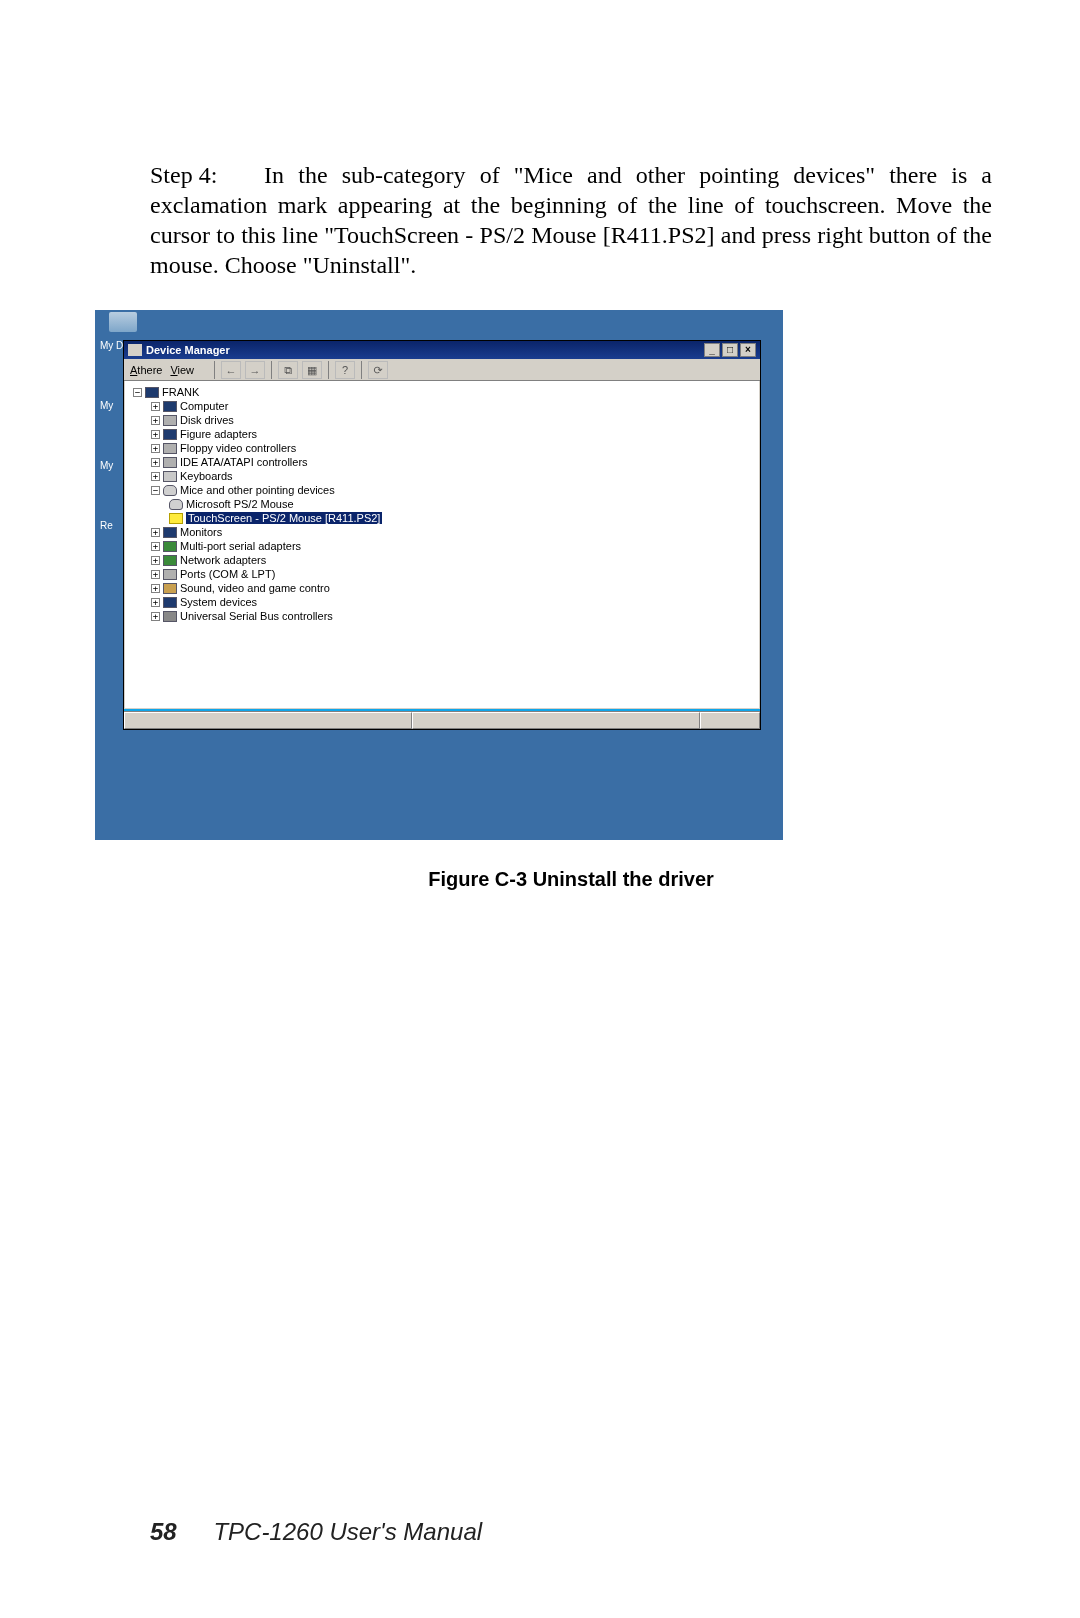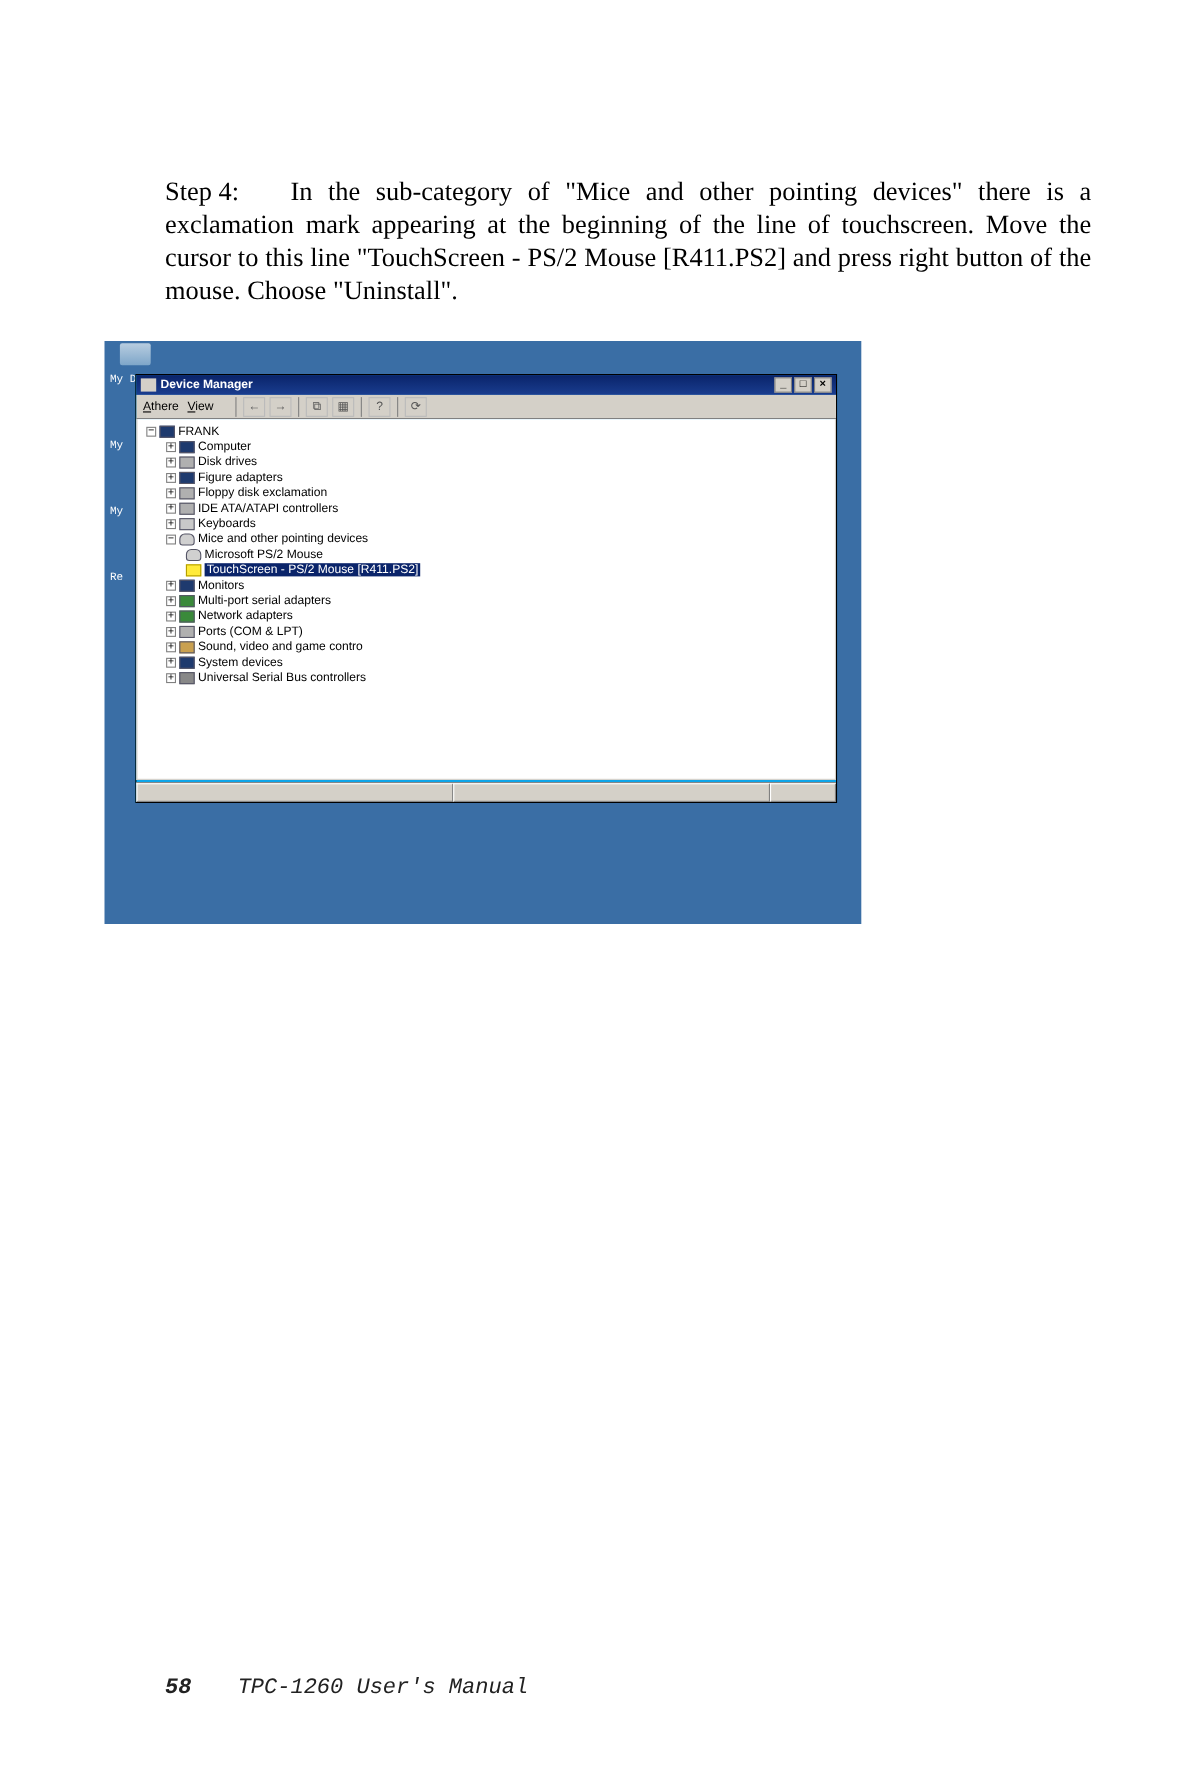--- a/index.html
+++ b/index.html
@@ -25,42 +25,42 @@
     text-align: center;
     font-family: Arial, Helvetica, sans-serif;
     font-weight: bold;
     font-size: 20px;
     margin-top: 28px;
   }
   .footer {
     position: absolute;
     bottom: 72px;
     left: 150px;
-    font-family: Liberation Mono, monospace;
+    font-family: Liberation Sans, sans-serif;
     font-style: italic;
-    font-size: 20px;
+    font-size: 24px;
     color: #222;
   }
   .footer .pn { font-weight: bold; font-style: italic; margin-right: 30px; }
 
   
   .shot {
     width: 688px;
     height: 530px;
     margin-left: -55px;
     background: #3a6ea5;
     position: relative;
     font-family: Tahoma, Arial, sans-serif;
     font-size: 11px;
     color: #000;
   }
   .desk-icon-strip {
     position: absolute; left: 5px; top: 30px; width: 30px; color: #fff;
   }
-  .desk-icon-row { height: 60px; font-size: 10px; font-family: Liberation Mono, monospace; }
+  .desk-icon-row { height: 60px; font-size: 10px; }
   .sysicon {
     position: absolute; left: 14px; top: 2px;
     width: 28px; height: 20px;
     background: linear-gradient(#b8cde0,#7ea6c9);
     border-radius: 2px;
   }
   .dmgr {
     position: absolute;
     left: 28px; top: 30px;
     width: 638px; height: 390px;
@@ -219,21 +219,21 @@
             <span>Disk drives</span>
           </div>
         <div class="tree-row lvl1">
             <span class="exp">+</span>
             <span class="tico mon"></span>
             <span>Figure adapters</span>
           </div>
         <div class="tree-row lvl1">
             <span class="exp">+</span>
             <span class="tico drv"></span>
-            <span>Floppy disk exclamation</span>
+            <span>Floppy video controllers</span>
           </div>
         <div class="tree-row lvl1">
             <span class="exp">+</span>
             <span class="tico drv"></span>
             <span>IDE ATA/ATAPI controllers</span>
           </div>
         <div class="tree-row lvl1">
             <span class="exp">+</span>
             <span class="tico kb"></span>
             <span>Keyboards</span>
@@ -290,18 +290,19 @@
       </div>
 
       <div class="statusbar">
         <div class="cell"></div>
         <div class="cell"></div>
         <div class="cell small"></div>
       </div>
     </div>
   </div>
 
+  <div class="figure-caption">Figure C-3 Uninstall the driver</div>
 </div>
 
 <div class="footer">
   <span class="pn">58</span>
   <span>TPC-1260  User's Manual</span>
 </div>
 
 </body></html>

